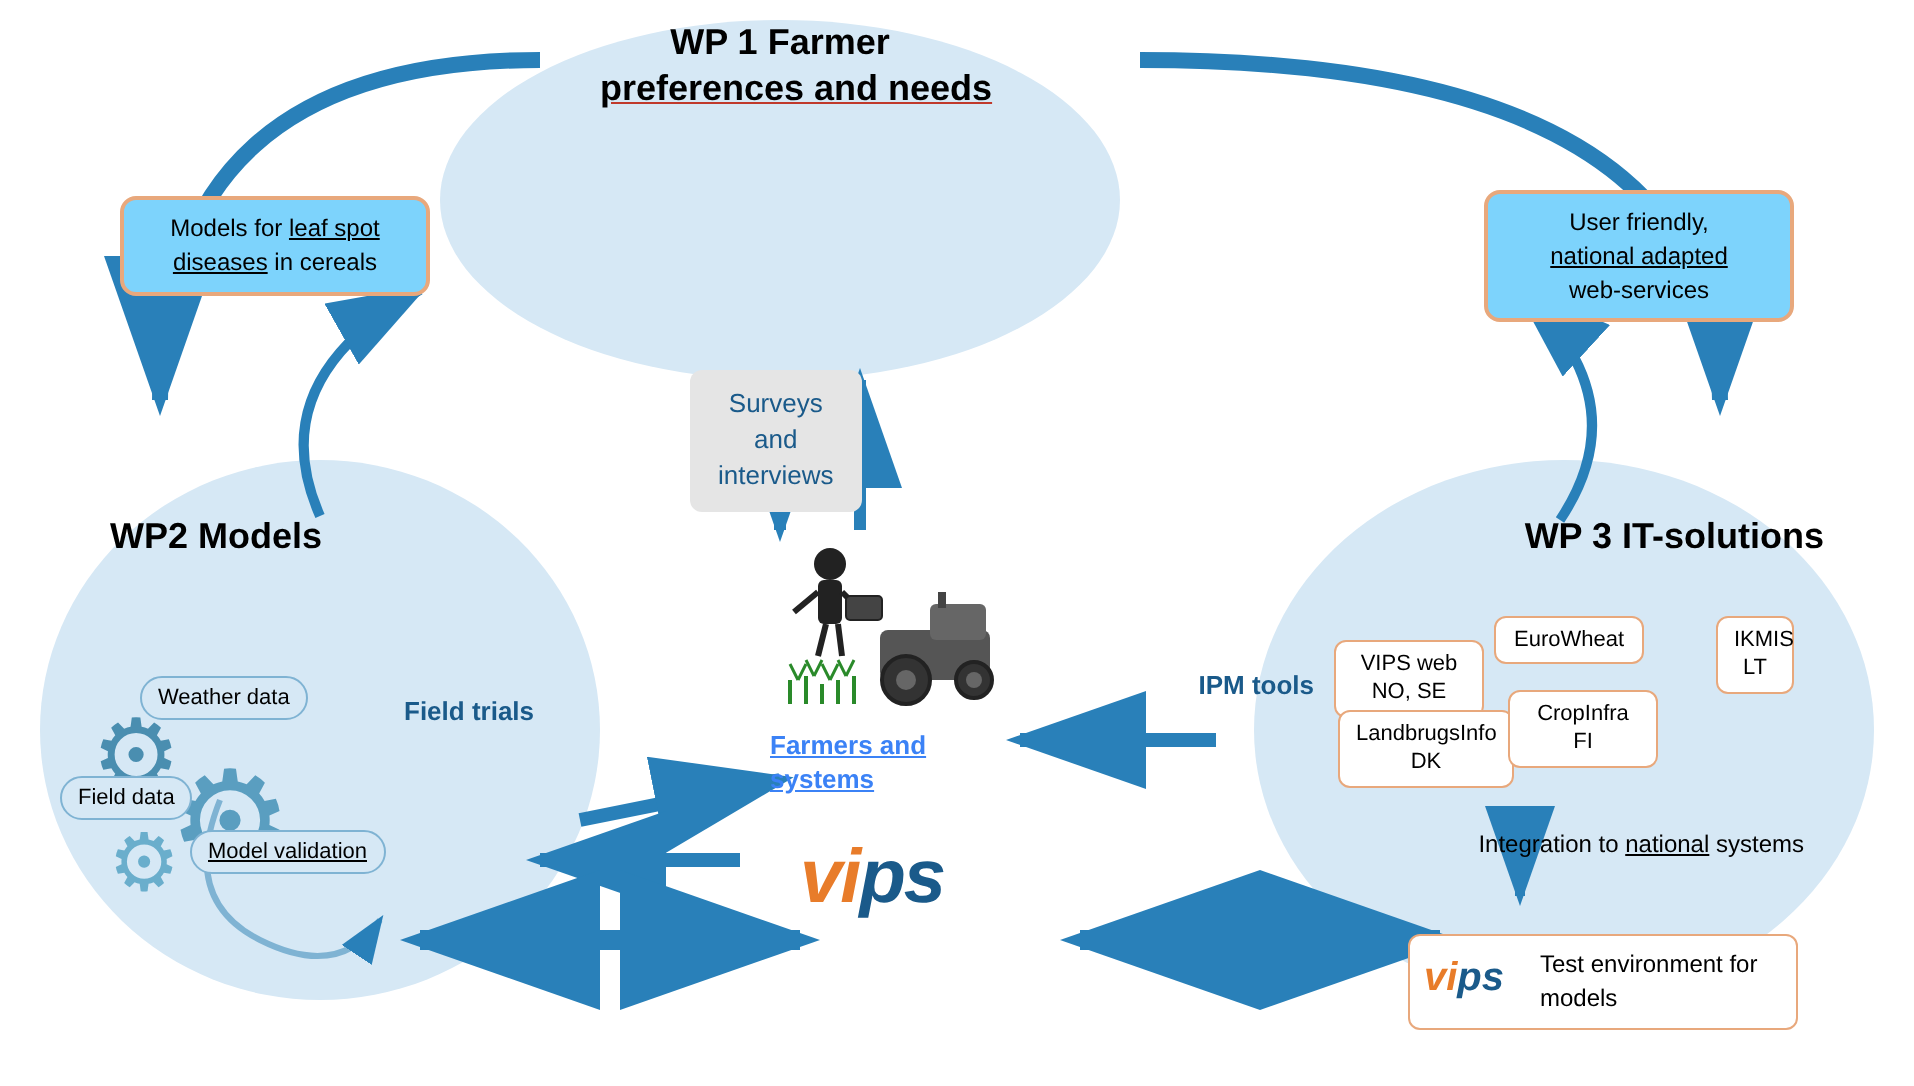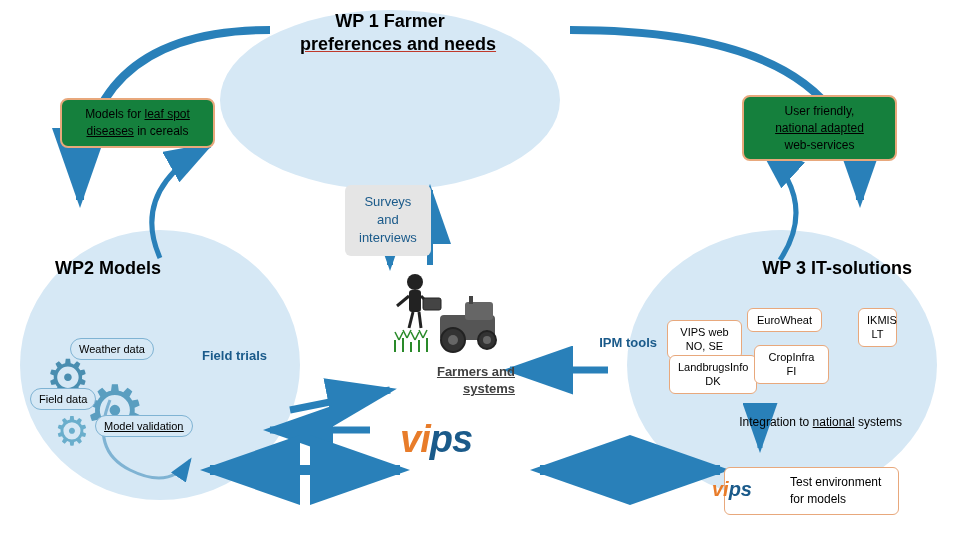--- a/index.html
+++ b/index.html
@@ -118,21 +118,21 @@
     .model-validation {
       top: 415px;
       left: 95px;
       text-decoration: underline;
       z-index: 5;
     }
 
     
     .info-box {
       position: absolute;
-      background: #15803d;
+      background: #7dd3fc;
       border: 2px solid #e8a87c;
       border-radius: 8px;
       padding: 6px 16px;
       font-size: 12px;
       text-align: center;
       z-index: 6;
       color: #000;
       line-height: 1.4;
     }
 
@@ -199,22 +199,22 @@
       position: absolute;
       top: 270px;
       left: 385px;
       z-index: 5;
       text-align: center;
     }
 
     .farmer-label {
       font-size: 13px;
       font-weight: bold;
-      color: #404040;
-      text-align: right;
+      color: #3b82f6;
+      text-align: left;
       line-height: 1.3;
     }
 
     .farmer-label span {
       text-decoration: underline;
     }
 
     
     .underline-red {
       text-decoration: underline;
@@ -245,21 +245,21 @@
     .test-env-box {
       position: absolute;
       bottom: 28px;
       right: 58px;
       background: #fff;
       border: 1.5px solid #e8a87c;
       border-radius: 6px;
       padding: 6px 10px 6px 65px;
       font-size: 12px;
       z-index: 6;
-      width: 175px;
+      width: 195px;
       line-height: 1.4;
     }
 
     
     .arrow-label {
       position: absolute;
       font-size: 13px;
       color: #1a5a8a;
       font-weight: bold;
       z-index: 7;

